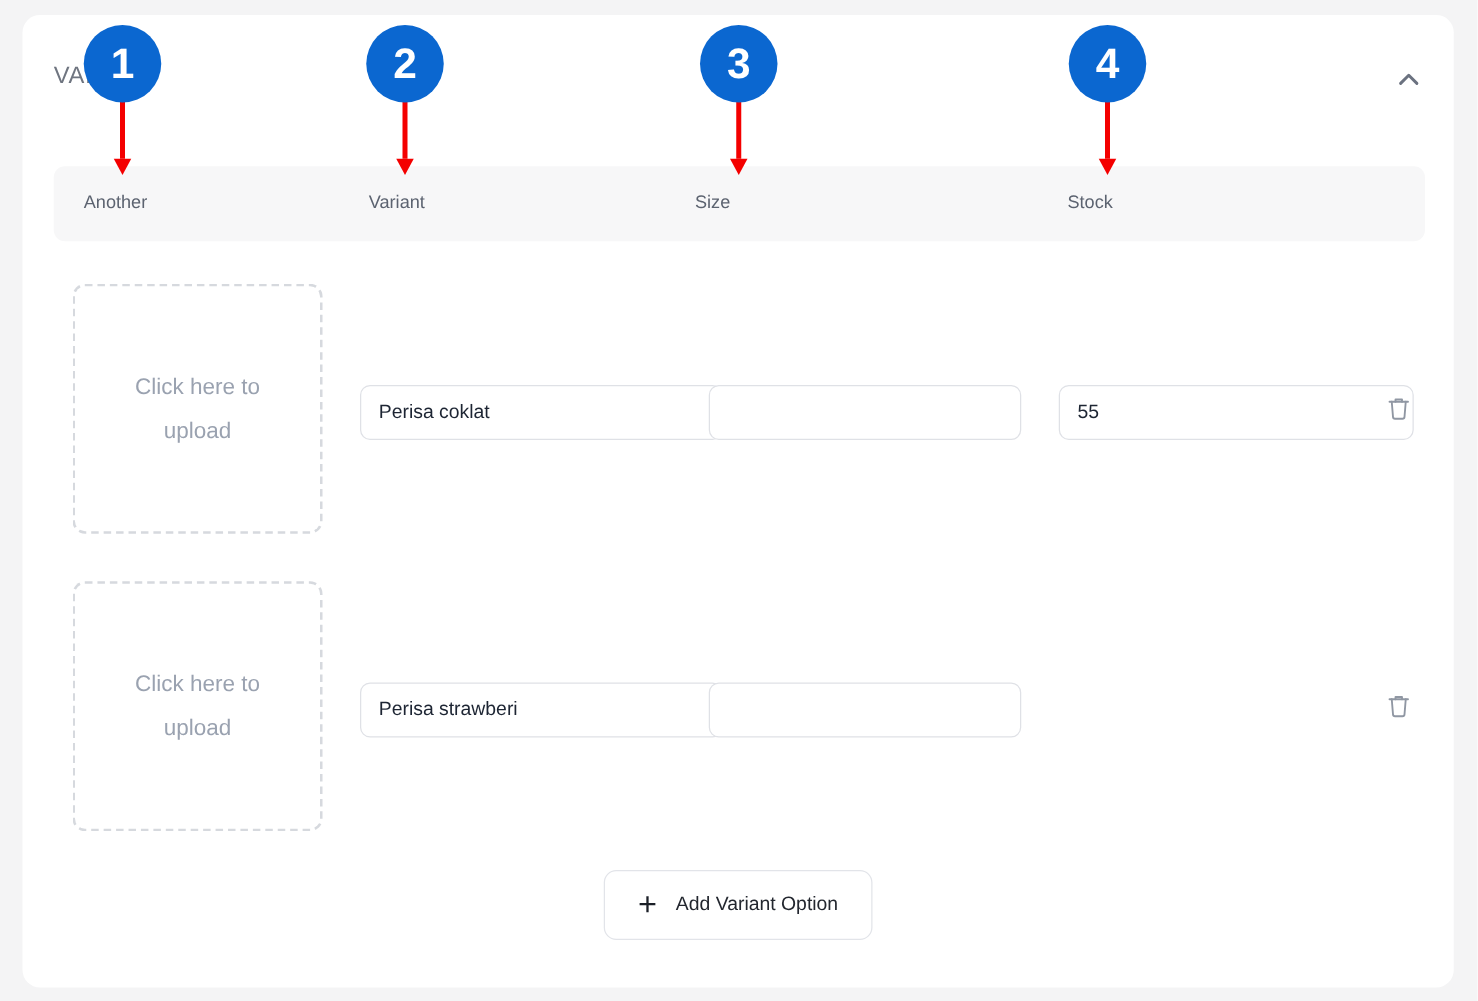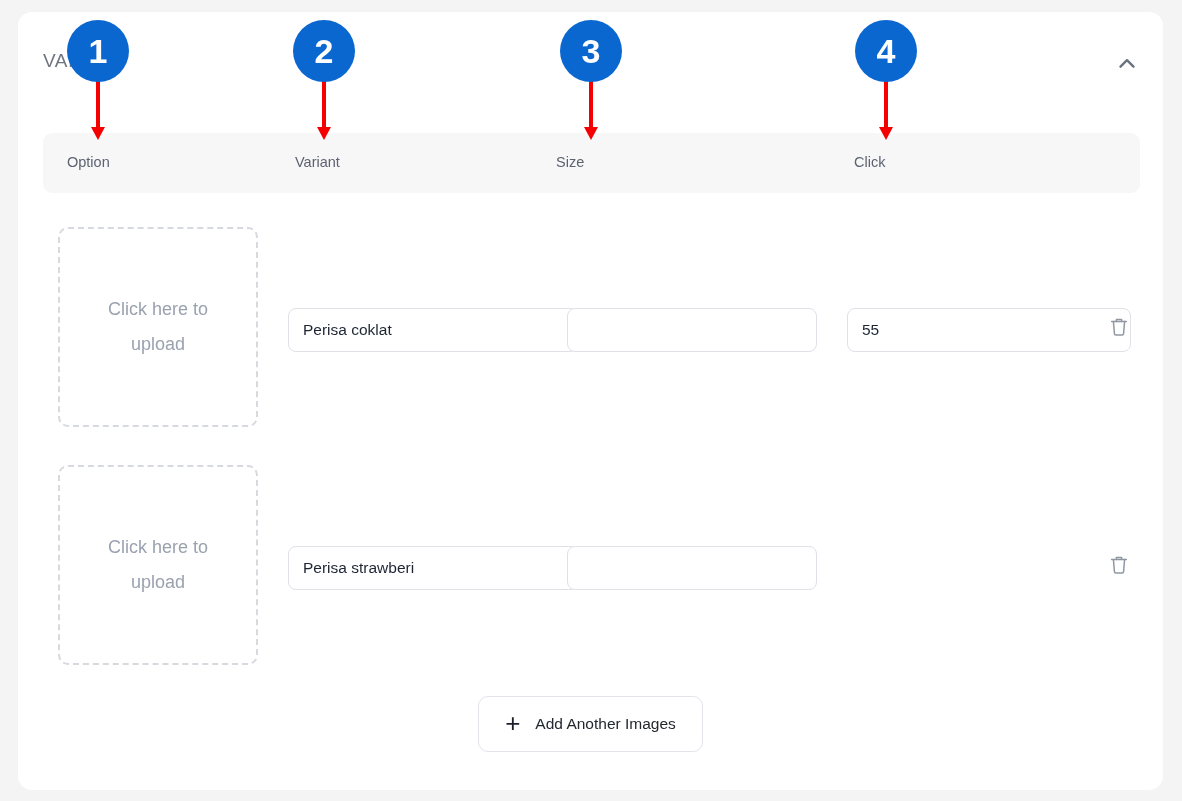--- a/index.html
+++ b/index.html
@@ -211,24 +211,24 @@
     <button class="collapse-btn">
       <span>
         <svg width="26" height="26" viewBox="0 0 24 24" fill="none" stroke="#6b7280" stroke-width="2.2" stroke-linecap="round" stroke-linejoin="round">
           <polyline points="6,14.5 12,8.5 18,14.5"></polyline>
         </svg>
       </span>
     </button>
   </div>
 
   <div class="col-head">
-    <div class="col col-images">Option</div>
+    <div class="col col-images">Another</div>
     <div class="col col-variant">Variant</div>
     <div class="col col-size">Size</div>
-    <div class="col col-stock">Click</div>
+    <div class="col col-stock">Stock</div>
   </div>
 
   <div class="rows">
 
     <div class="vrow">
       <div class="upload-box">
         <span>Click here to upload</span>
       </div>
       <input class="fld fld-variant" type="text" value="Perisa coklat" style="">
       <input class="fld fld-size" type="text" value="" style="">
@@ -259,21 +259,21 @@
           </svg>
         </span>
       </button>
     </div>
 
   </div>
 
   <div class="add-wrap">
     <button class="add-btn">
       <span class="plus">+</span>
-      <span>Add Another Images</span>
+      <span>Add Variant Option</span>
     </button>
   </div>
 
 </div>
 
 <div class="anno" style="left:0;top:0;width:1182px;height:801px;">
 
   <div class="anno-arrow" style="left:91px; top:75px; height:65px;">
     <div class="shaft"></div>
       <div class="head"></div>

